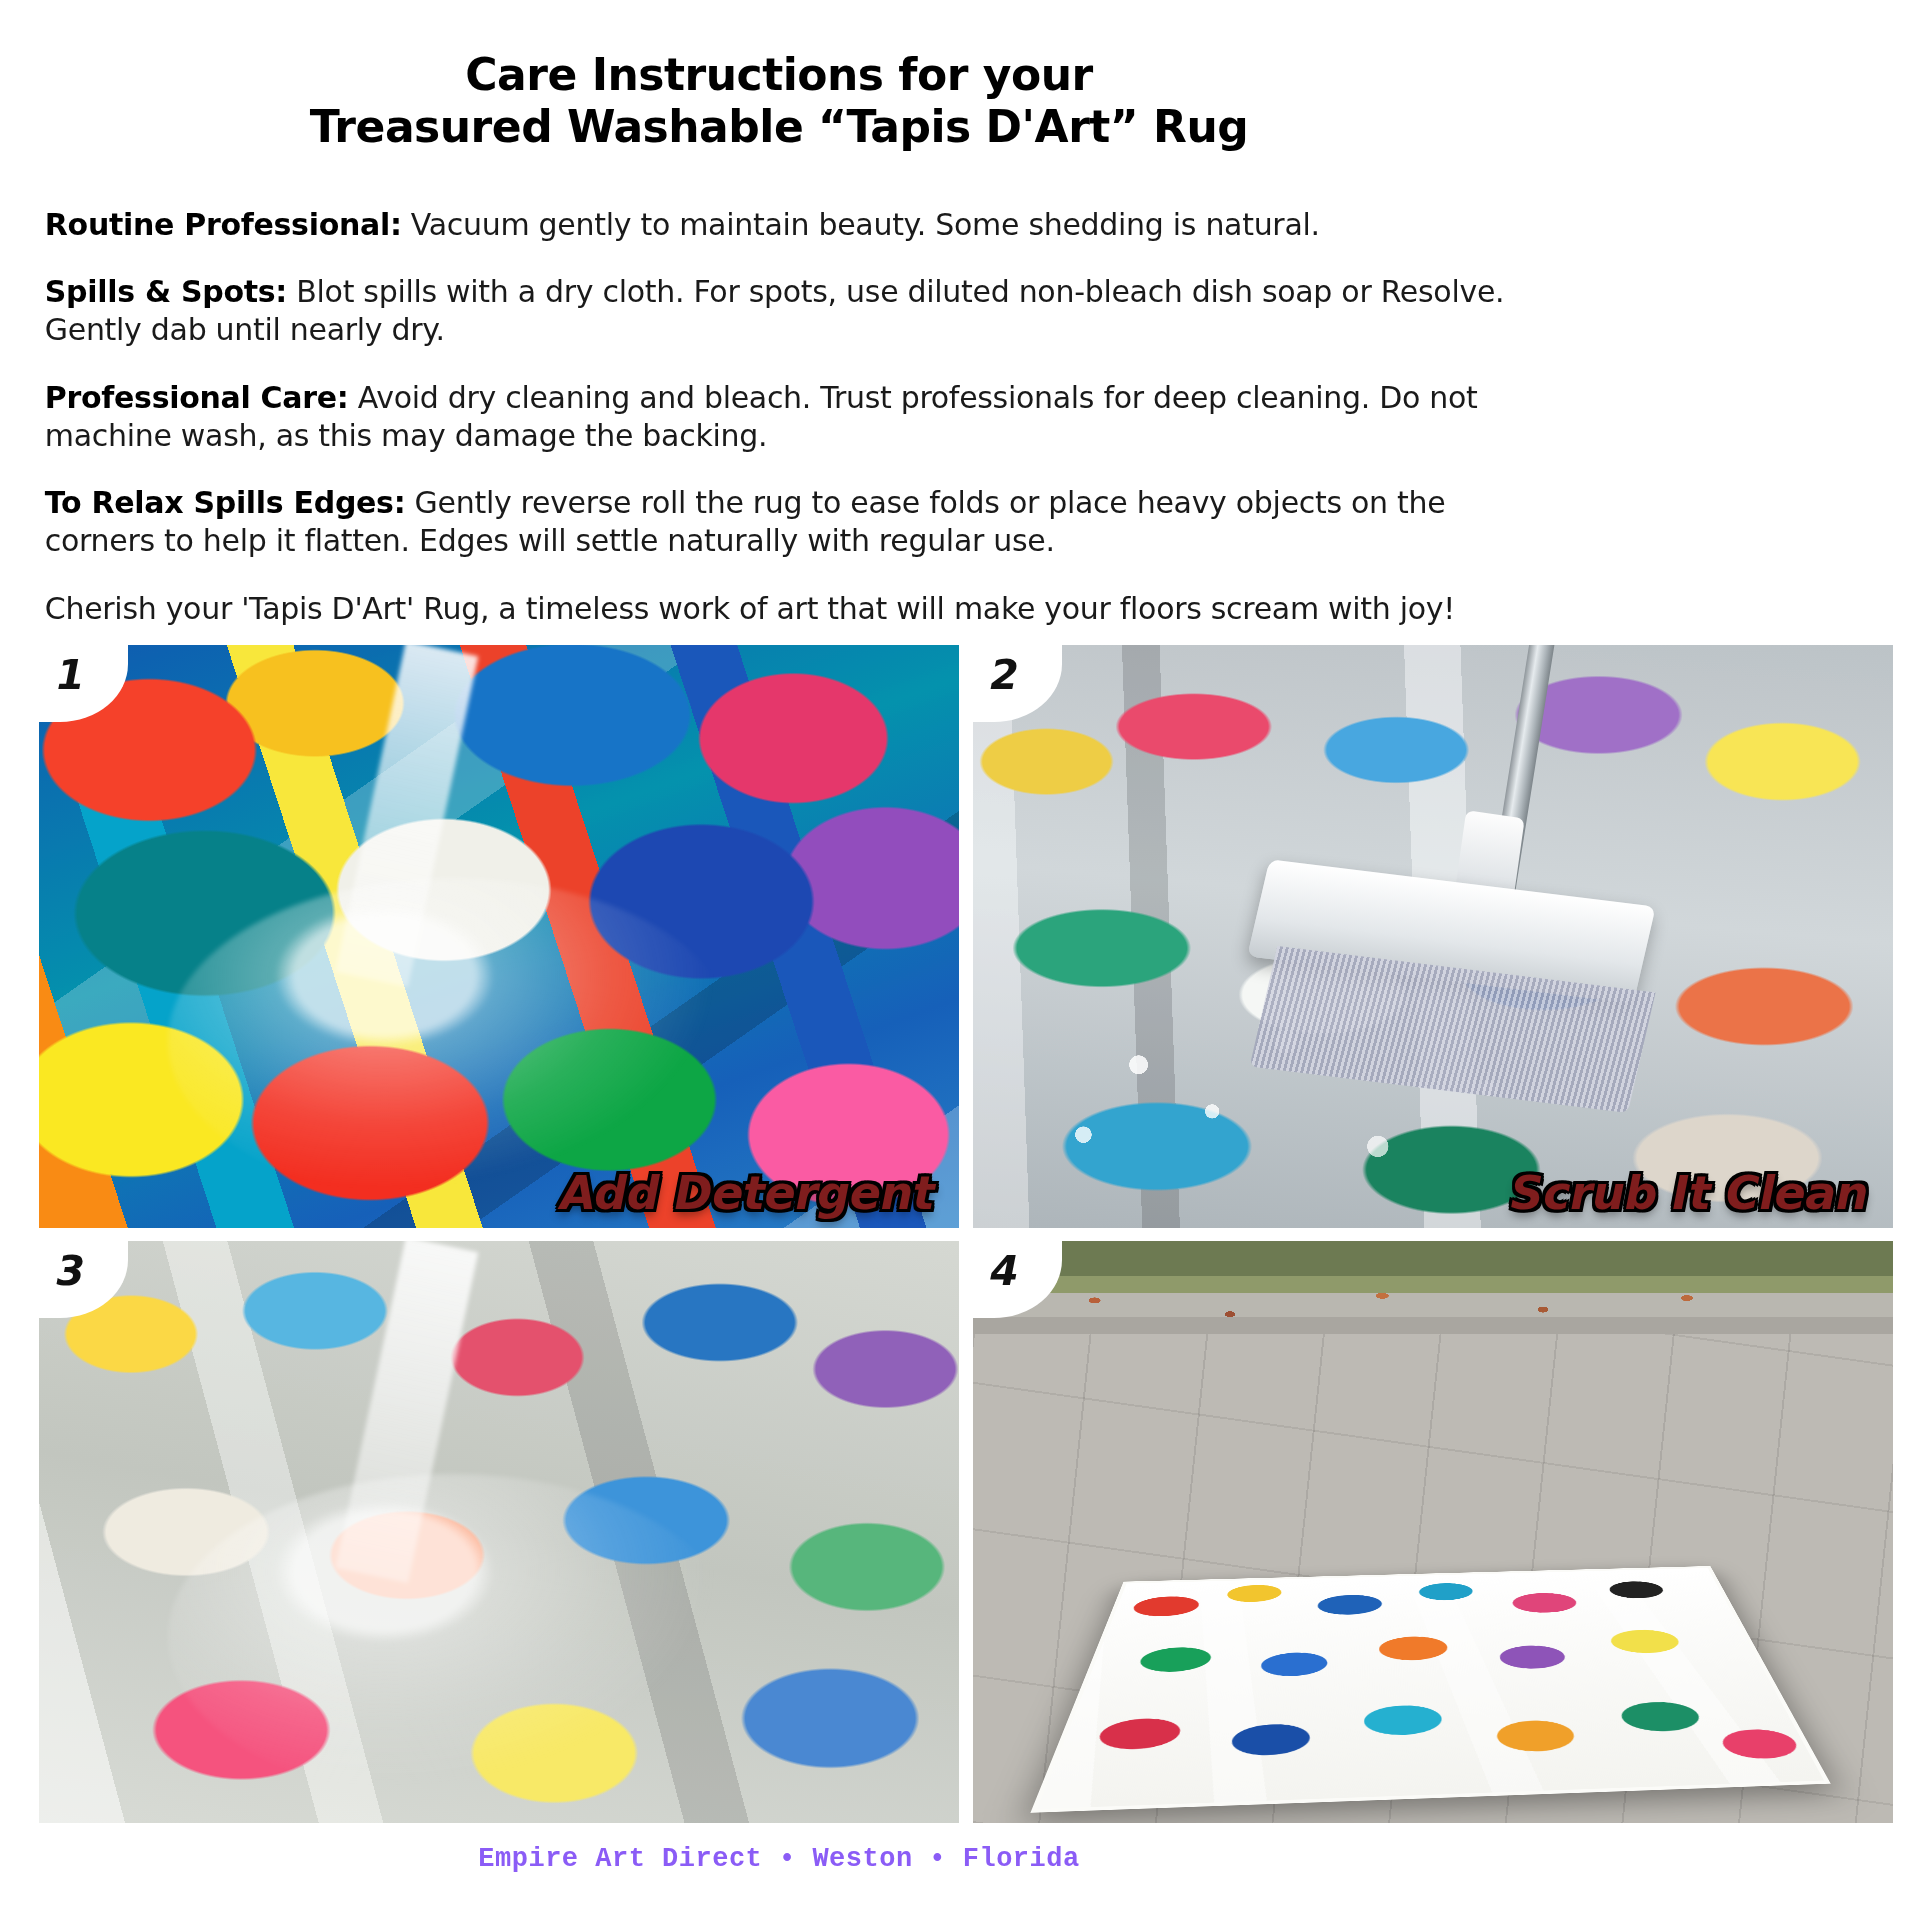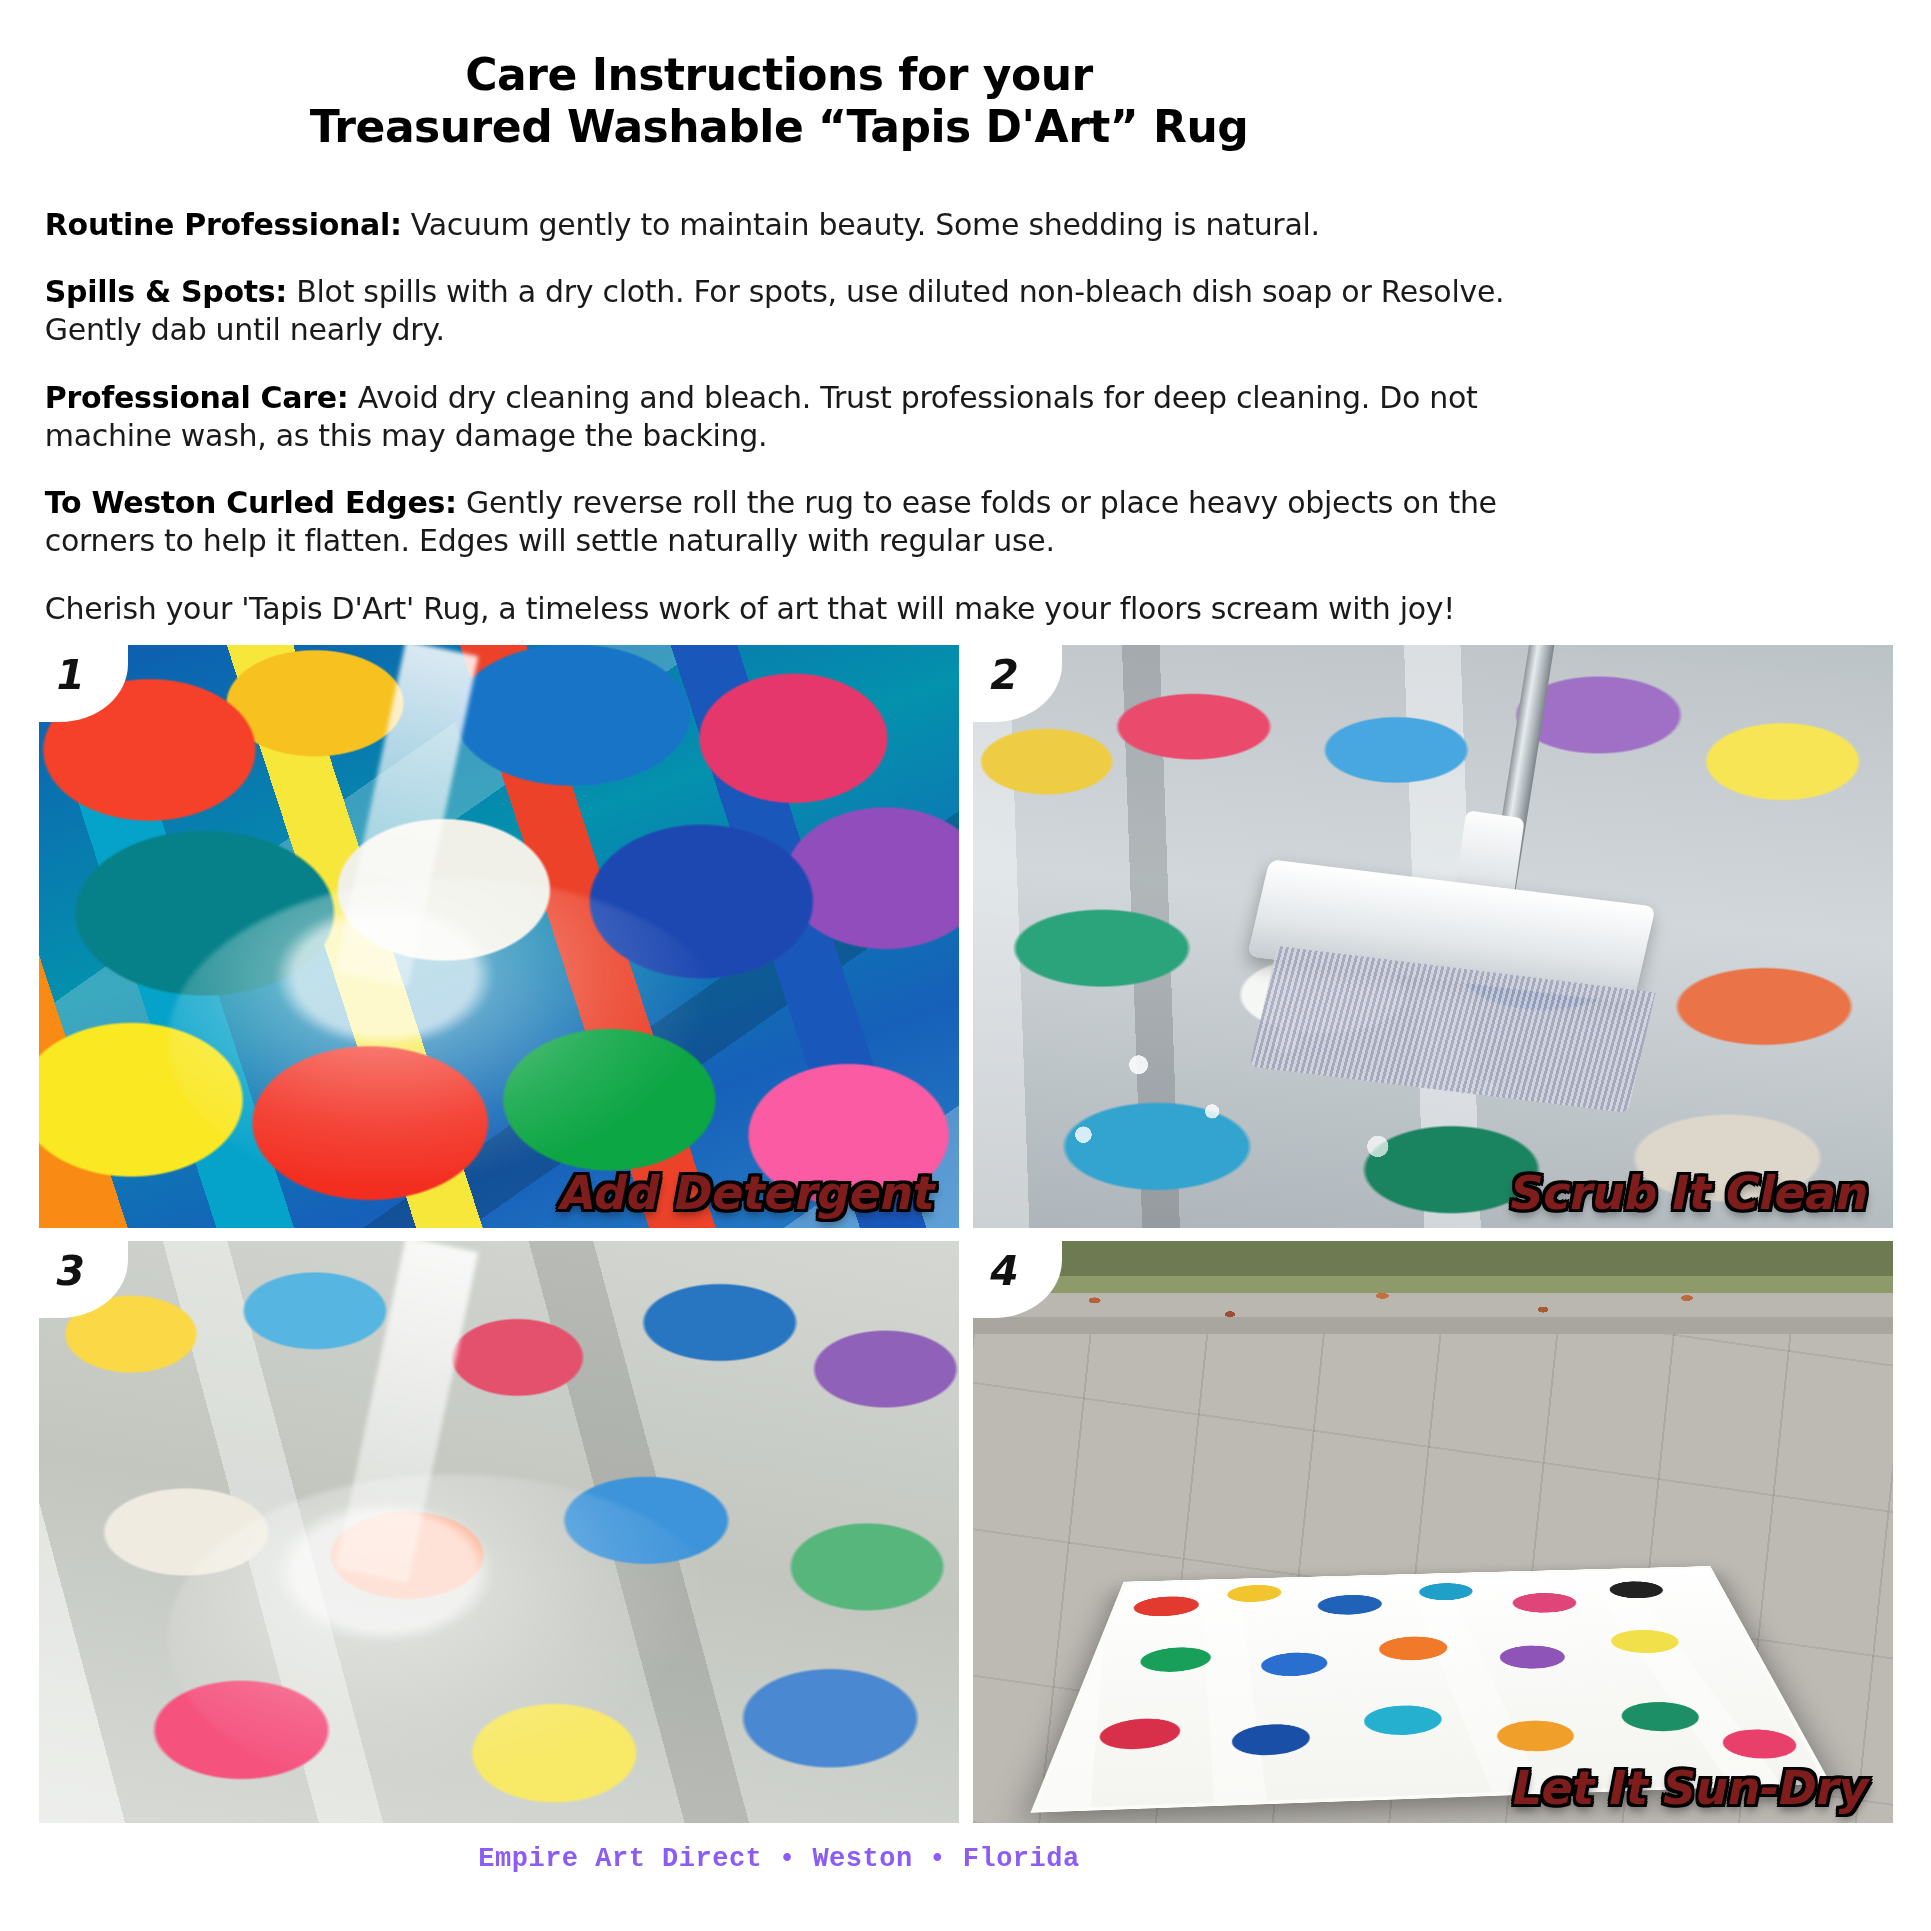--- a/index.html
+++ b/index.html
@@ -338,21 +338,21 @@
 
     <p class="para">
       <b>Spills &amp; Spots:</b><span> Blot spills with a dry cloth. For spots, use diluted non-bleach dish soap or Resolve. Gently dab until nearly dry.</span>
     </p>
 
     <p class="para">
       <b>Professional Care:</b><span> Avoid dry cleaning and bleach. Trust professionals for deep cleaning. Do not machine wash, as this may damage the backing.</span>
     </p>
 
     <p class="para">
-      <b>To Weston Curled Edges:</b><span> Gently reverse roll the rug to ease folds or place heavy objects on the corners to help it flatten. Edges will settle naturally with regular use.</span>
+      <b>To Relax Spills Edges:</b><span> Gently reverse roll the rug to ease folds or place heavy objects on the corners to help it flatten. Edges will settle naturally with regular use.</span>
     </p>
 
     <p class="para last">Cherish your 'Tapis D'Art' Rug, a timeless work of art that will make your floors scream with joy!</p>
   </div>
 
   <div class="grid">
 
     <div class="cell">
       <div class="photo paint-a"></div>
       <div class="water-stream"></div>
@@ -387,20 +387,19 @@
       </div>
     </div>
 
     <div class="cell">
       <div class="pavement"></div>
       <div class="leaves"></div>
       <div class="paint-rug"></div>
       <div class="badge">
         <span>4</span>
       </div>
-      <div class="caption">Let It Sun-Dry</div>
     </div>
 
   </div>
 
   <div class="footer">Empire Art Direct • Weston • Florida</div>
 </div>
 
 
 </body></html>

